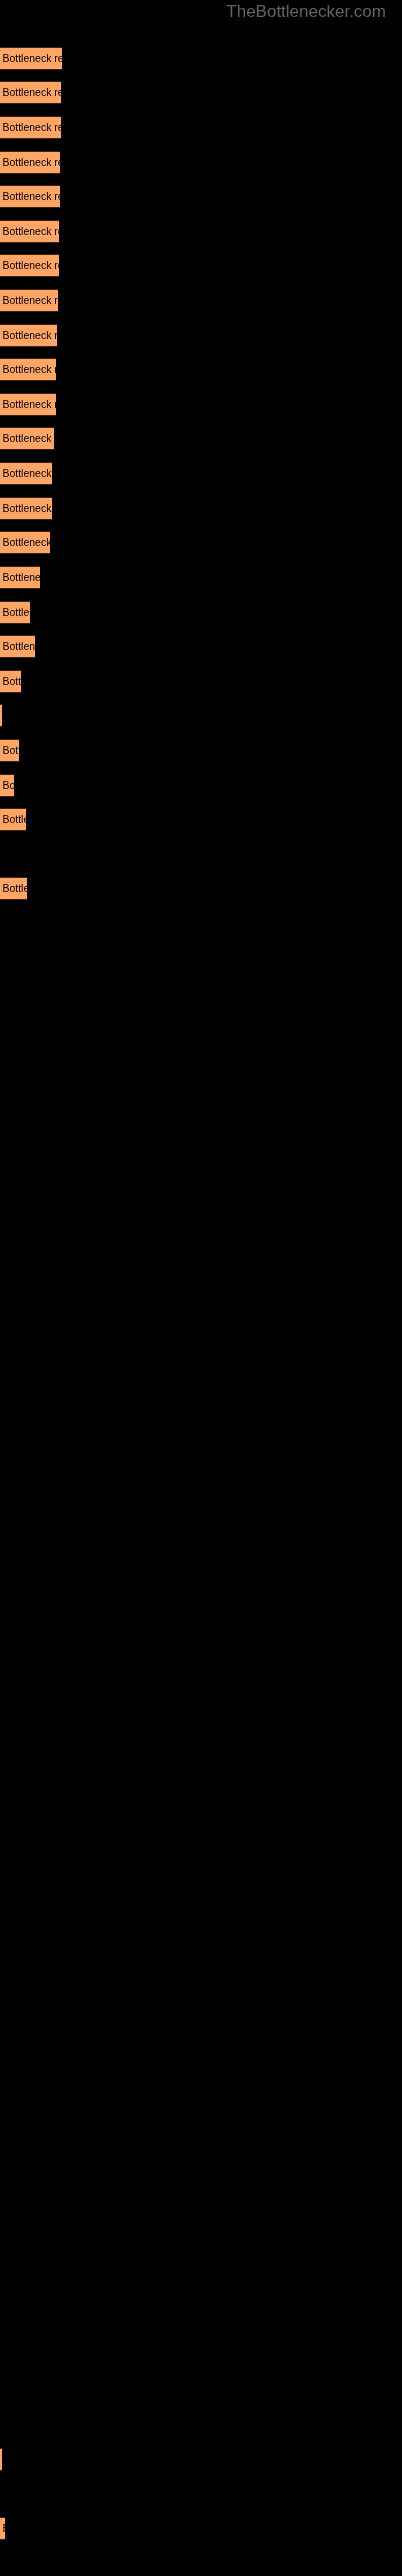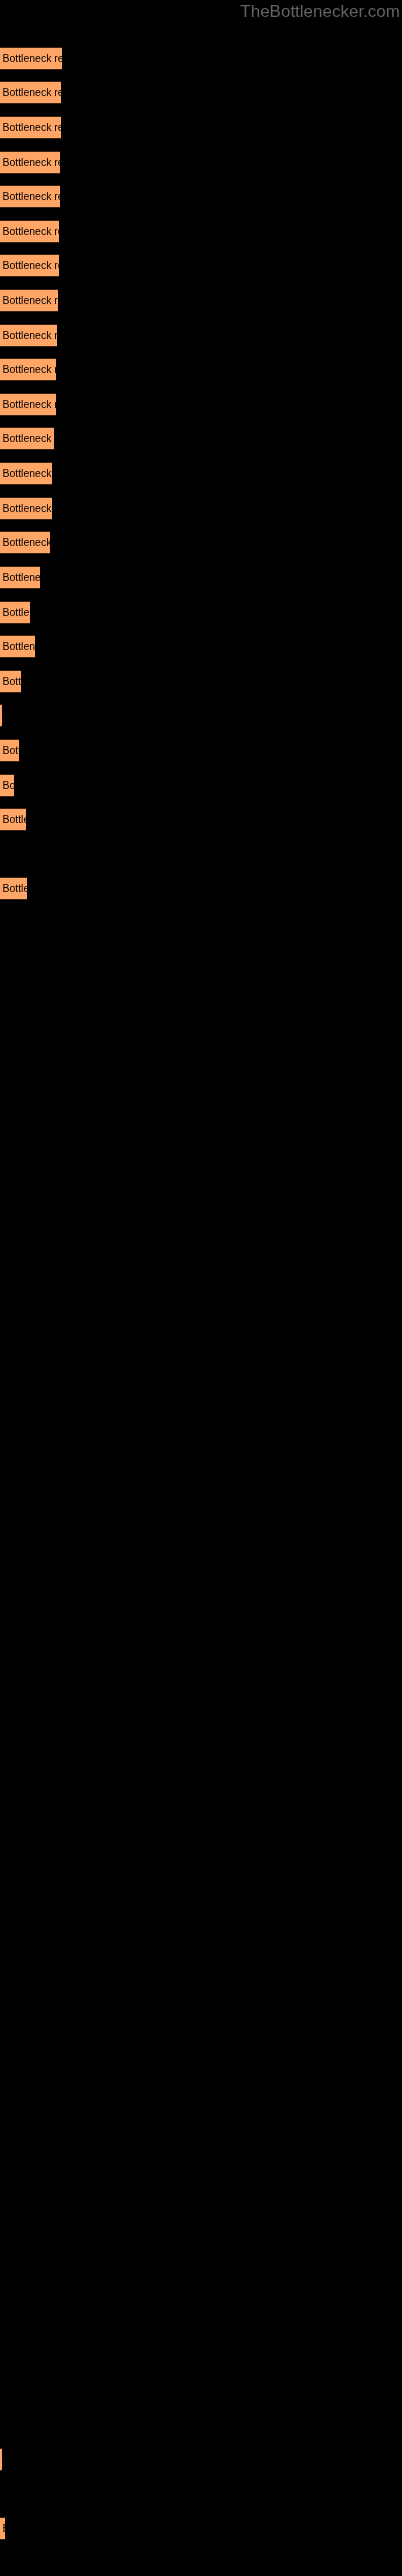--- a/index.html
+++ b/index.html
@@ -19,21 +19,21 @@
     width: 403px;
     height: 2576px;
     background: #000000;
   }
   #watermark {
     position: absolute;
     top: 0px;
     left: 0px;
     width: 403px;
     text-align: right;
-    padding-right: 3px;
+    padding-right: 17px;
     box-sizing: border-box;
     color: #636363;
     font-size: 17px;
     line-height: 24px;
     letter-spacing: 0px;
     font-family: "Liberation Sans", sans-serif;
     white-space: nowrap;
   }
   #bars-layer {
     position: absolute;

